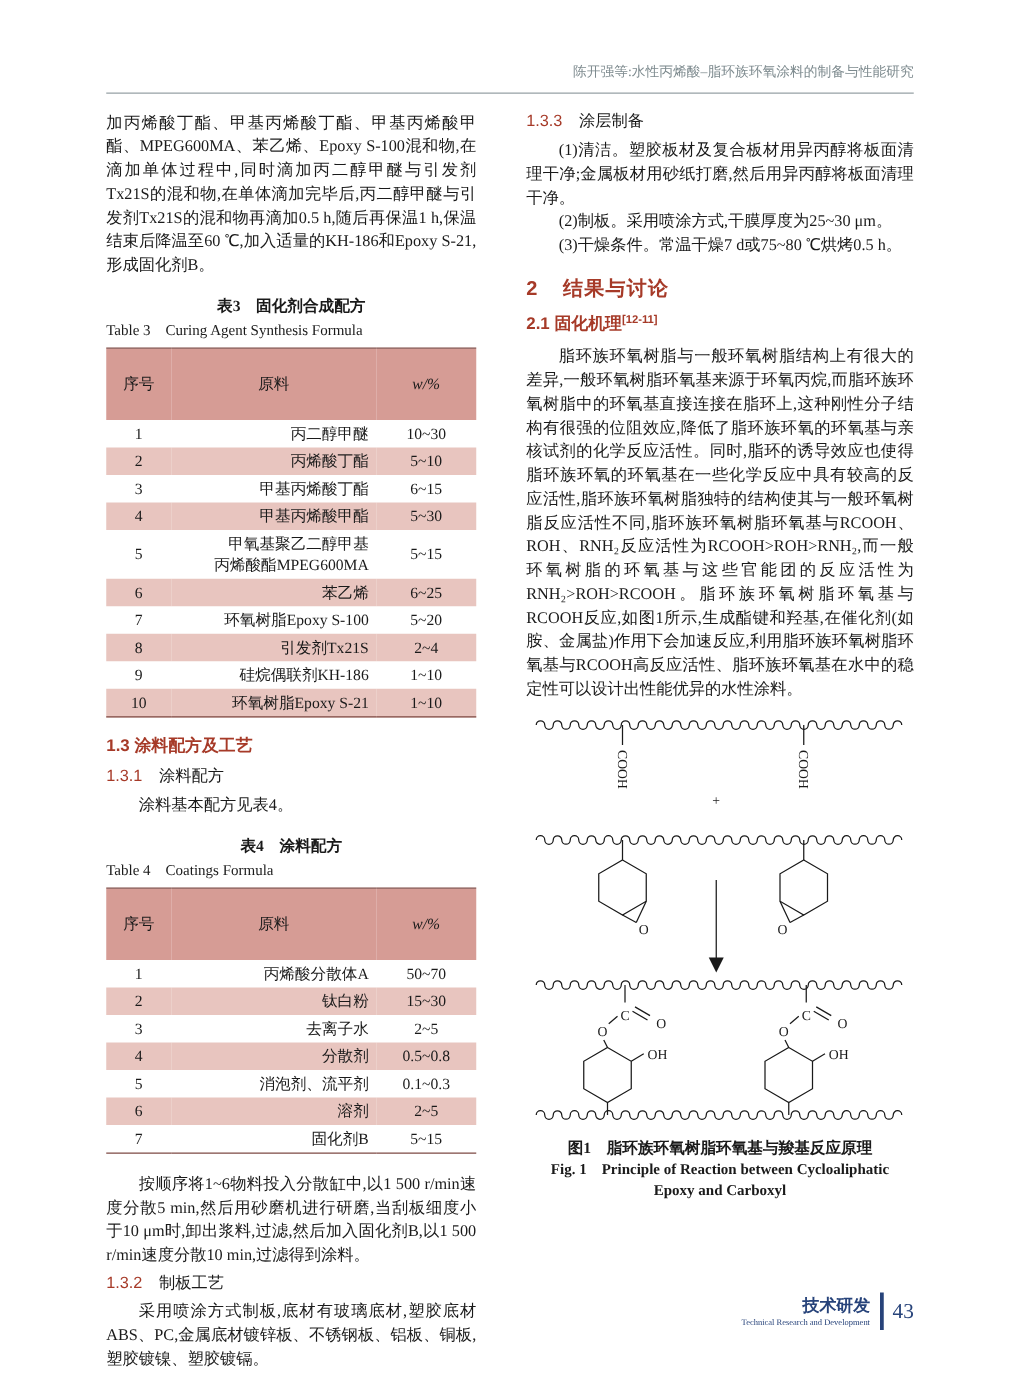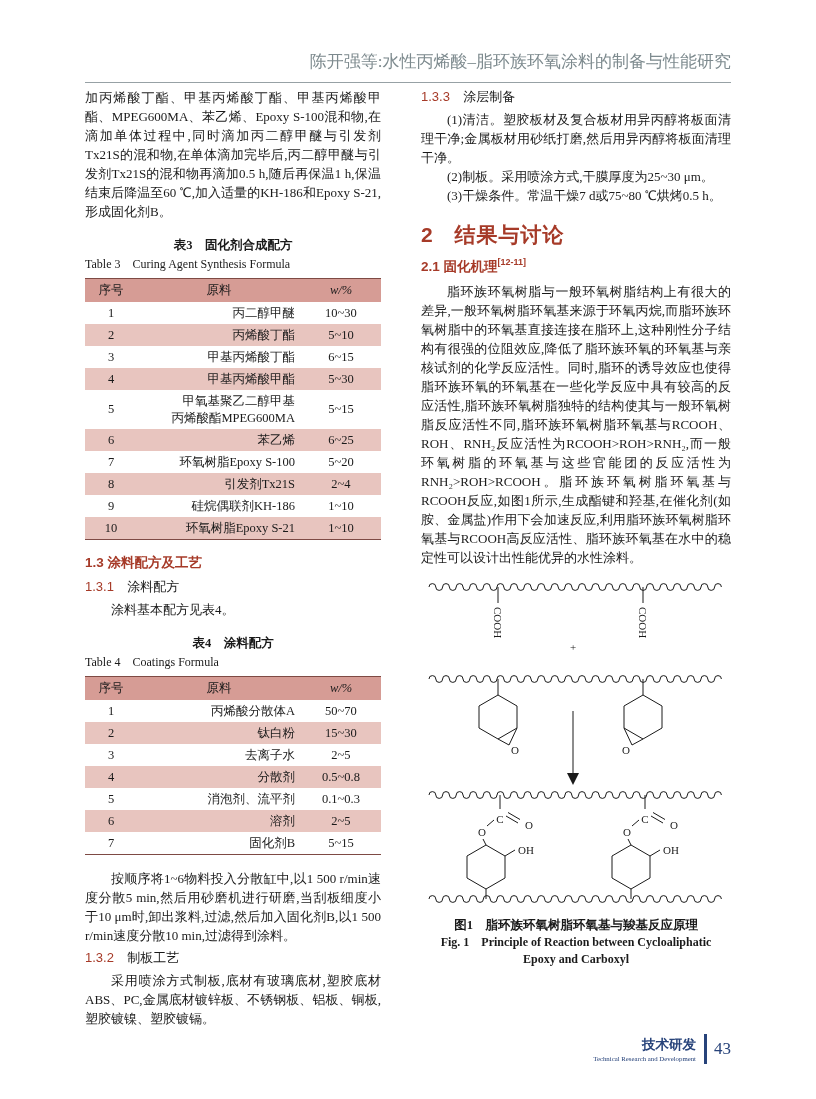--- a/index.html
+++ b/index.html
@@ -2,48 +2,48 @@
 <html><head>
 <meta charset="utf-8">
 <style>
   * { margin:0; padding:0; box-sizing:border-box; }
   body {
     width:816px; height:1099px; position:relative; background:#ffffff;
     font-family:"Liberation Serif", serif; color:#1a1a1a; overflow:hidden;
   }
   .running-head {
     position:absolute; top:50px; left:85px; width:646px;
-    text-align:right; font-size:17px; color:#7d8a8e;
+    text-align:right; font-size:11px; color:#7d8a8e;
     padding-bottom:9px; border-bottom:1px solid #97a1a5;
   }
   .columns { position:absolute; top:88px; left:85px; width:646px; display:flex; gap:40px; }
   .col { width:310px; }
   p.body { font-size:13px; line-height:19px; text-align:justify; }
   p.indent { text-indent:2em; }
   .sec-head {
     font-family:"Liberation Sans", sans-serif; font-weight:bold;
     color:#a63a28; font-size:13.5px; margin-top:14px; margin-bottom:6px;
   }
   .sub-head { margin-top:4px; margin-bottom:4px; font-size:13px; }
   .sub-head .num { font-family:"Liberation Sans", sans-serif; color:#a63a28; margin-right:10px; }
   .big-head {
     font-family:"Liberation Sans", sans-serif; font-weight:bold;
-    color:#a63a28; font-size:21px; margin-top:16px; margin-bottom:8px; letter-spacing:1px;
+    color:#a63a28; font-size:16px; margin-top:16px; margin-bottom:8px; letter-spacing:1px;
   }
   .big-head .num { margin-right:14px; }
   .ref-sup { font-size:9px; vertical-align:super; }
   .tbl-block { margin-top:16px; margin-bottom:14px; }
   .tbl-title-zh { text-align:center; font-weight:bold; font-size:12.5px; margin-bottom:2px; }
   .tbl-title-en { text-align:left; font-weight:normal; font-size:12px; margin-bottom:5px; }
   table.data {
     width:100%; border-collapse:collapse; font-size:12.5px;
     border-top:1.5px solid #7e4a44; border-bottom:1.5px solid #7e4a44;
   }
   table.data thead tr { background:#d69c95; }
-  table.data th { font-weight:normal; padding:3px 2px; text-align:center; }
+  table.data th { font-weight:normal; padding:20px 2px; text-align:center; }
   table.data th:last-child { font-style:italic; }
   table.data td { padding:2.5px 2px; }
   table.data td:nth-child(1) { width:52px; text-align:center; }
   table.data td:nth-child(2) { text-align:right; padding-left:34px; padding-right:6px; }
   table.data td:nth-child(3) { width:80px; text-align:center; }
   table.data tbody tr:nth-child(even) { background:#e8c5bf; }
   .figure-wrap { margin-top:6px; }
   .figure-wrap svg { display:block; margin:0 auto; }
   .fig-caption-zh { text-align:center; font-weight:bold; font-size:12.5px; margin-top:4px; }
   .fig-caption-en { text-align:center; font-weight:bold; font-size:12px; line-height:17px; }

